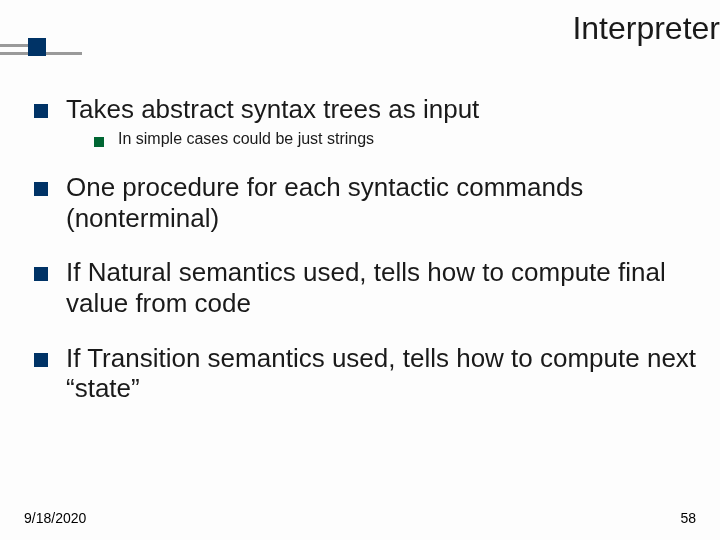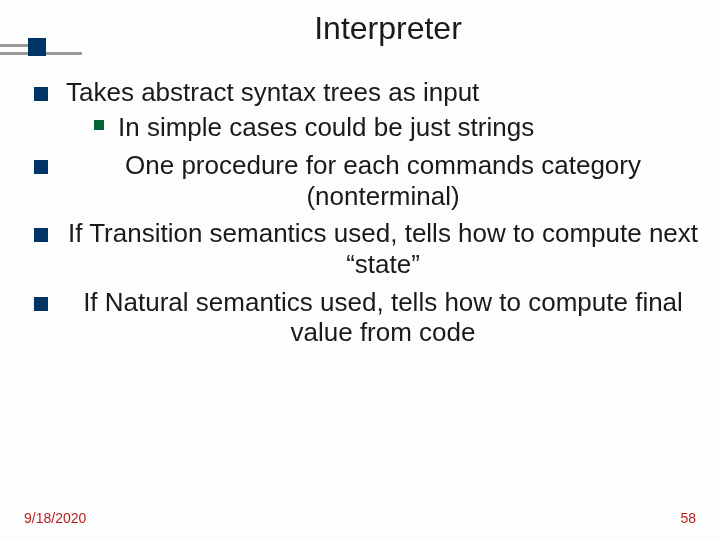--- a/index.html
+++ b/index.html
@@ -13,21 +13,21 @@
   }
   .title-wrap {
     position: absolute;
     top: 10px;
     left: 0;
     width: 100%;
   }
   .title-text {
     font-size: 32px;
     color: #1a1a1a;
-    text-align: center;
+    text-align: right;
     padding-left: 56px;
   }
   .title-line {
     position: absolute;
     left: 0;
     top: 34px;
     height: 3px;
     background: #9a9a9a;
     z-index: 0;
   }
@@ -43,22 +43,21 @@
   }
   .content {
     position: absolute;
     top: 70px;
     left: 34px;
     right: 20px;
   }
   .lvl1 {
     display: flex;
     align-items: flex-start;
-    margin-top: 7px;
-    text-align: center;
+    margin-top: 24px;
   }
   .sq1 {
     flex: none;
     width: 14px;
     height: 14px;
     background: #003366;
     margin-top: 10px;
     margin-right: 18px;
   }
   .lvl1-text {
@@ -74,34 +73,34 @@
   }
   .sq2 {
     flex: none;
     width: 10px;
     height: 10px;
     background: #006633;
     margin-top: 8px;
     margin-right: 14px;
   }
   .lvl2-text {
-    font-size: 26px;
+    font-size: 16px;
     color: #1a1a1a;
     line-height: 1.2;
   }
   .footer {
     position: absolute;
     bottom: 14px;
     left: 24px;
     right: 24px;
     display: flex;
     justify-content: space-between;
     font-family: Arial, sans-serif;
     font-size: 14px;
-    color: #b91c1c;
+    color: #000000;
   }
 </style>
 </head>
 <body>
 
 <div class="title-wrap">
   <div class="title-line a"></div>
   <div class="title-line b"></div>
   <div class="title-box"></div>
   <div class="title-text">Interpreter</div>
@@ -113,31 +112,31 @@
     <div class="sq1"></div>
     <div class="lvl1-text">Takes abstract syntax trees as input</div>
   </div>
   <div class="lvl2">
     <div class="sq2"></div>
     <div class="lvl2-text">In simple cases could be just strings</div>
   </div>
 
   <div class="lvl1">
     <div class="sq1"></div>
-    <div class="lvl1-text">One procedure for each commands category (nonterminal)</div>
+    <div class="lvl1-text">One procedure for each syntactic commands (nonterminal)</div>
+  </div>
+
+  <div class="lvl1">
+    <div class="sq1"></div>
+    <div class="lvl1-text">If Natural semantics used, tells how to compute final value from code</div>
   </div>
 
   <div class="lvl1">
     <div class="sq1"></div>
     <div class="lvl1-text">If Transition semantics used, tells how to compute next “state”</div>
-  </div>
-
-  <div class="lvl1">
-    <div class="sq1"></div>
-    <div class="lvl1-text">If Natural semantics used, tells how to compute final value from code</div>
   </div>
 
 </div>
 
 <div class="footer">
   <span>9/18/2020</span>
   <span>58</span>
 </div>
 
 </body></html>

